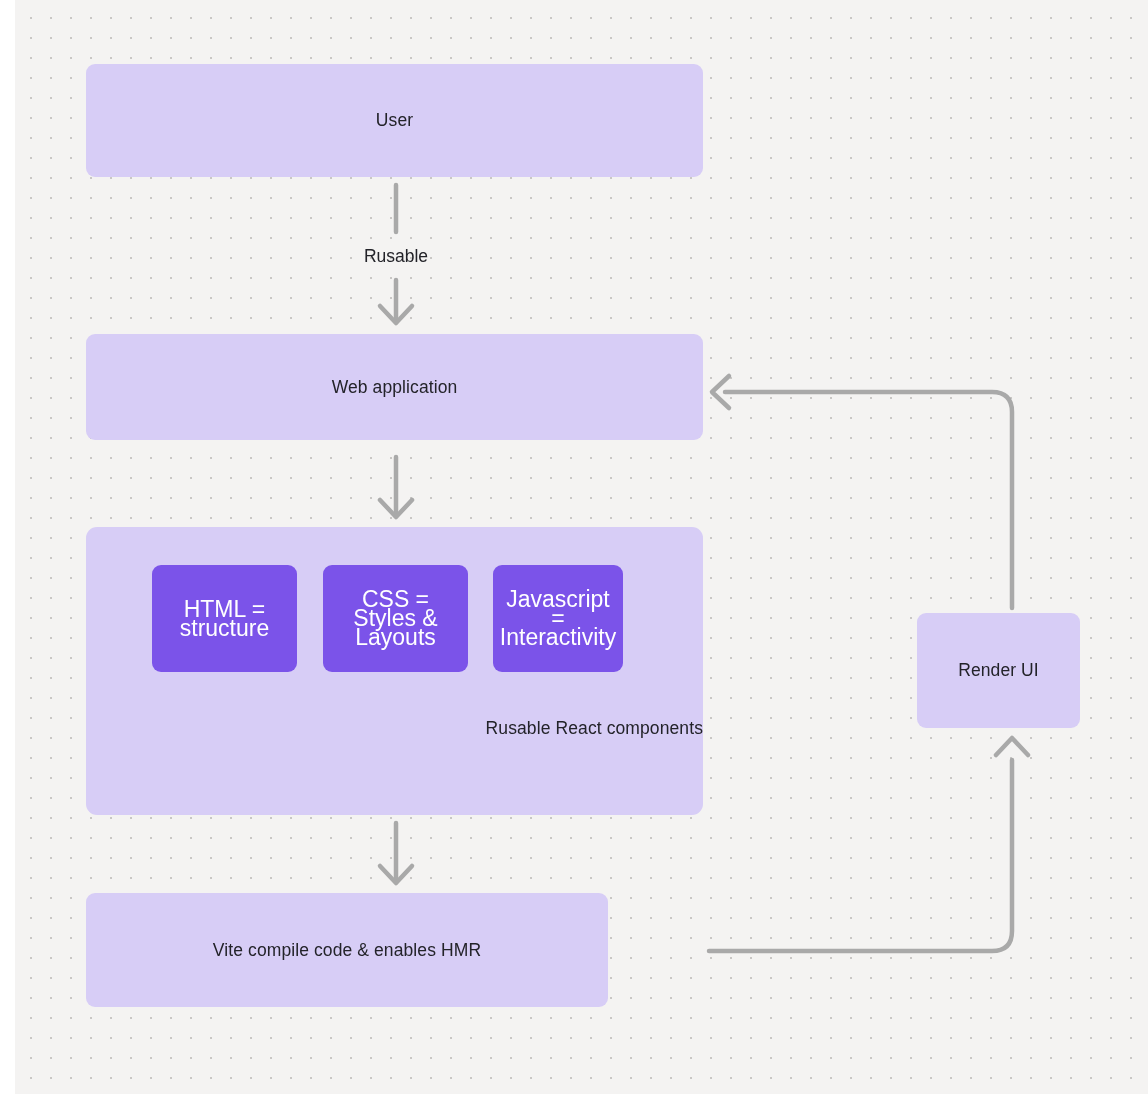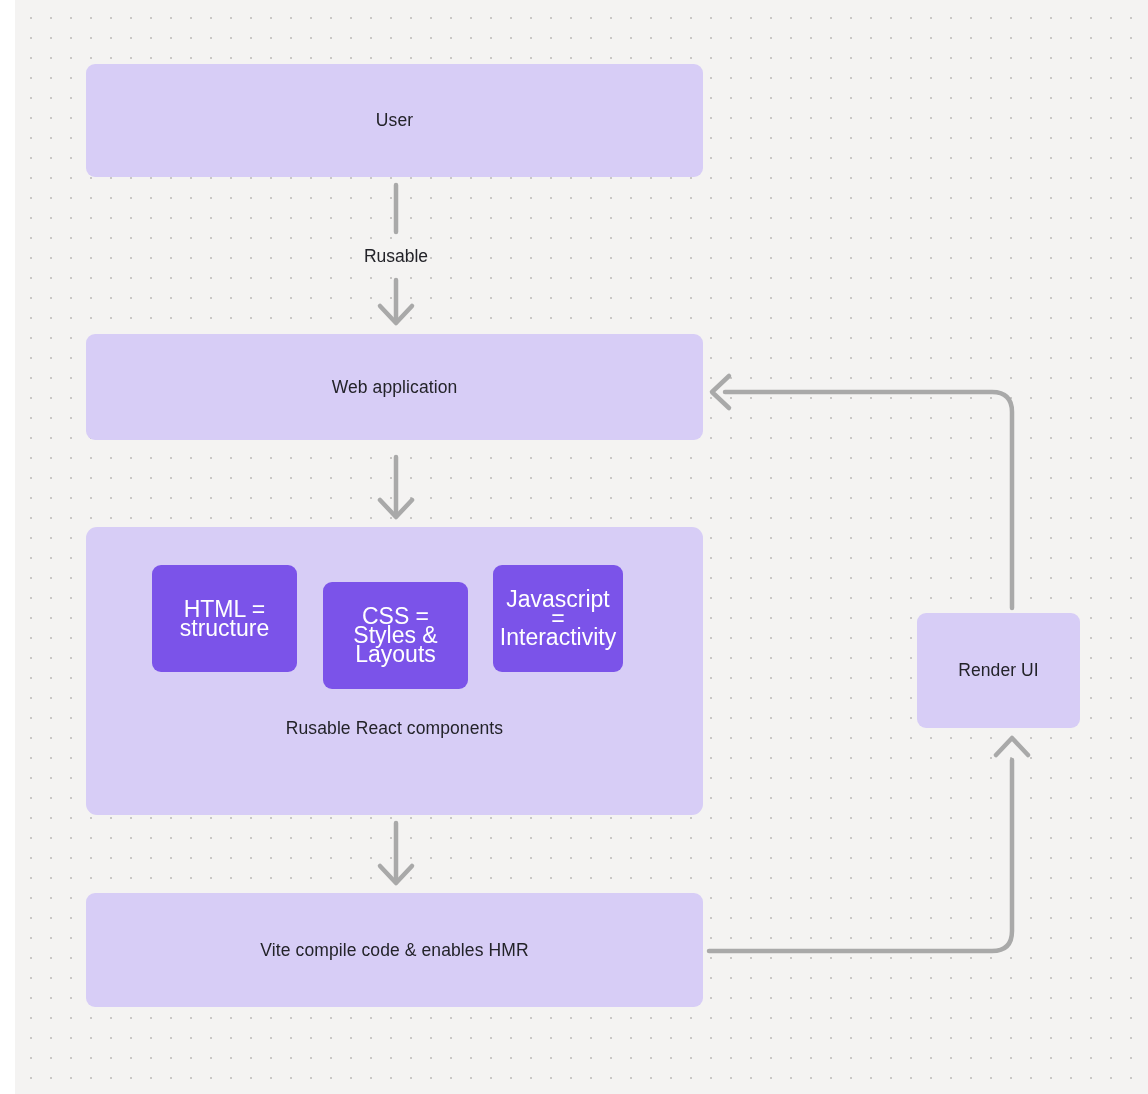--- a/index.html
+++ b/index.html
@@ -39,33 +39,33 @@
     border-radius: 9px;
     color: #ffffff;
     font-size: 23px;
     font-weight: 500;
     line-height: 19px;
     padding: 0 19px;
   }
   #node-user        { left: 71px;  top: 64px;  width: 617px; height: 113px; }
   #node-webapp      { left: 71px;  top: 334px; width: 617px; height: 106px; align-items: center; }
   #node-container   { left: 71px;  top: 527px; width: 617px; height: 288px; border-radius: 11px; }
-  #node-vite        { left: 71px;  top: 893px; width: 617px; height: 114px; }
+  #node-vite        { left: 71px;  top: 893px; width: 522px; height: 114px; }
   #node-render-ui   { left: 902px; top: 613px; width: 163px; height: 115px; }
 
   #chip-html        { left: 137px; top: 565px; width: 145px; height: 107px; }
-  #chip-css         { left: 308px; top: 582px; width: 145px; height: 107px; }
+  #chip-css         { left: 308px; top: 565px; width: 145px; height: 107px; }
   #chip-js          { left: 478px; top: 565px; width: 130px; height: 107px; }
 
   .container-label {
     position: absolute;
     left: 71px;
     top: 718px;
     width: 617px;
-    text-align: center;
+    text-align: right;
     color: #232329;
     font-size: 17.5px;
     font-weight: 500;
     letter-spacing: 0.1px;
   }
   .edge-label {
     position: absolute;
     left: 331px;
     top: 246px;
     width: 100px;

